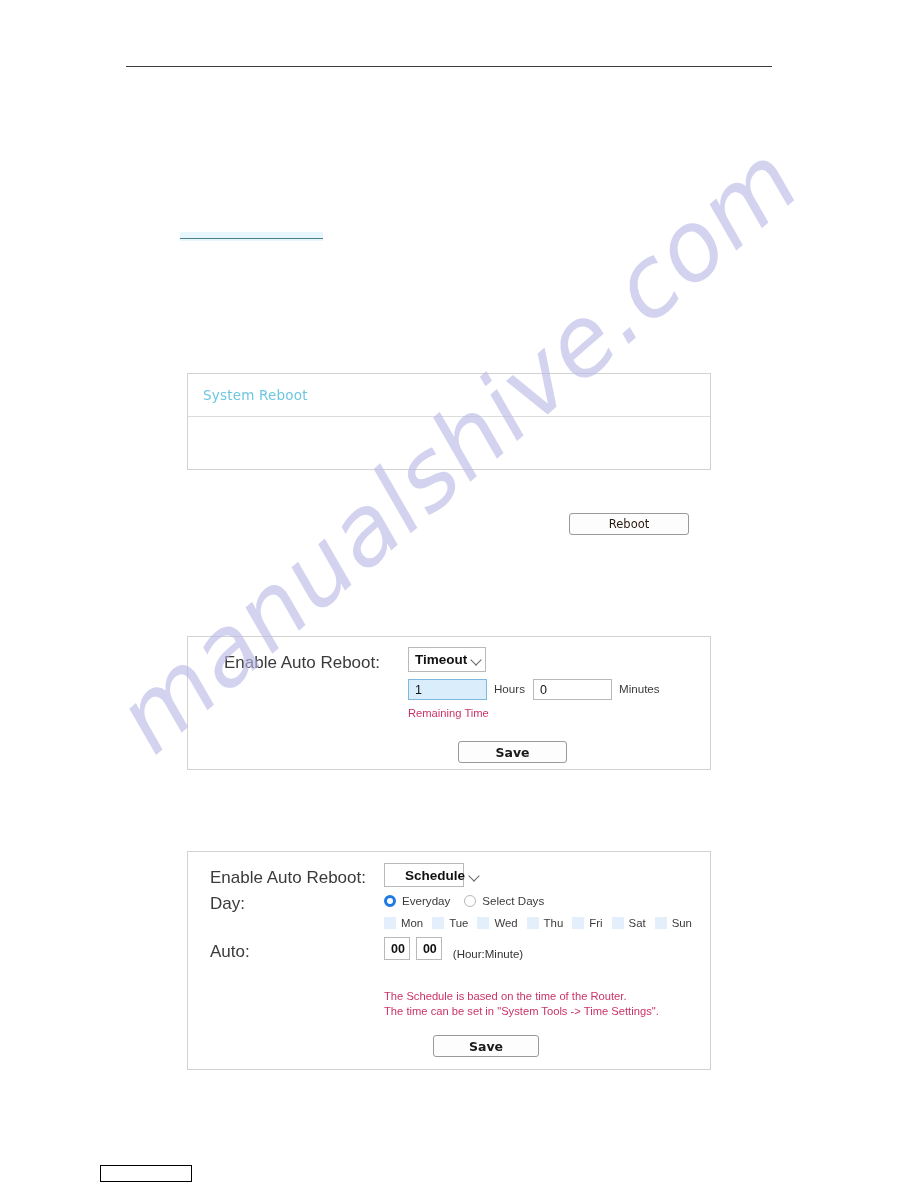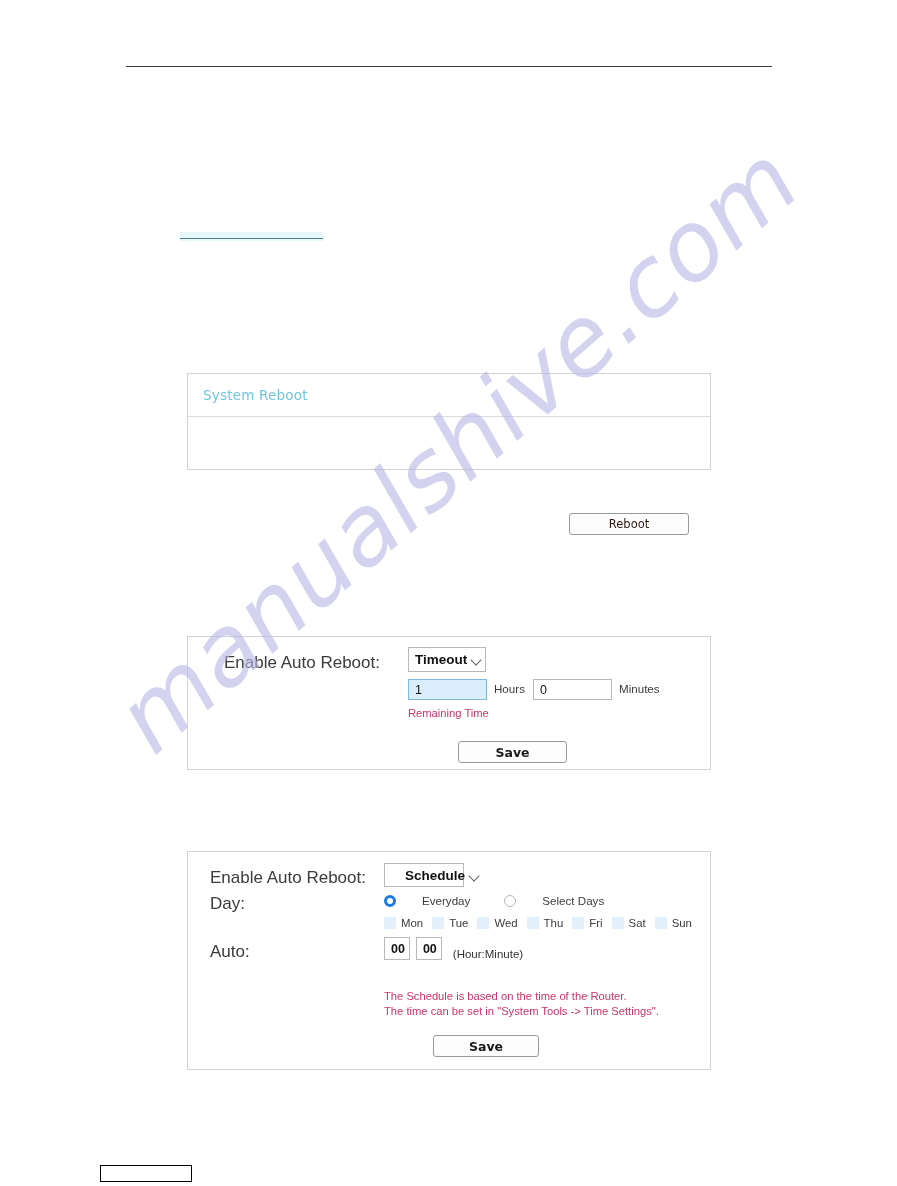--- a/index.html
+++ b/index.html
@@ -210,21 +210,21 @@
     left: 196px; top: 11px;
     width: 80px; height: 24px;
     padding-left: 20px;
     font-size: 13.5px; font-weight: bold;
   }
 
   #day-row {
     position: absolute;
     left: 196px; top: 42px;
     display: flex; align-items: center;
-    font-size: 11.6px; color: #3b3b3b; gap: 20px;
+    font-size: 11.6px; color: #3b3b3b;
   }
   .radio {
     width: 12px; height: 12px;
     border-radius: 50%;
     border: 1.6px solid #b7b7b7;
     background: #ffffff;
     display: inline-block;
     position: relative;
     margin-right: 6px;
     cursor: pointer;

